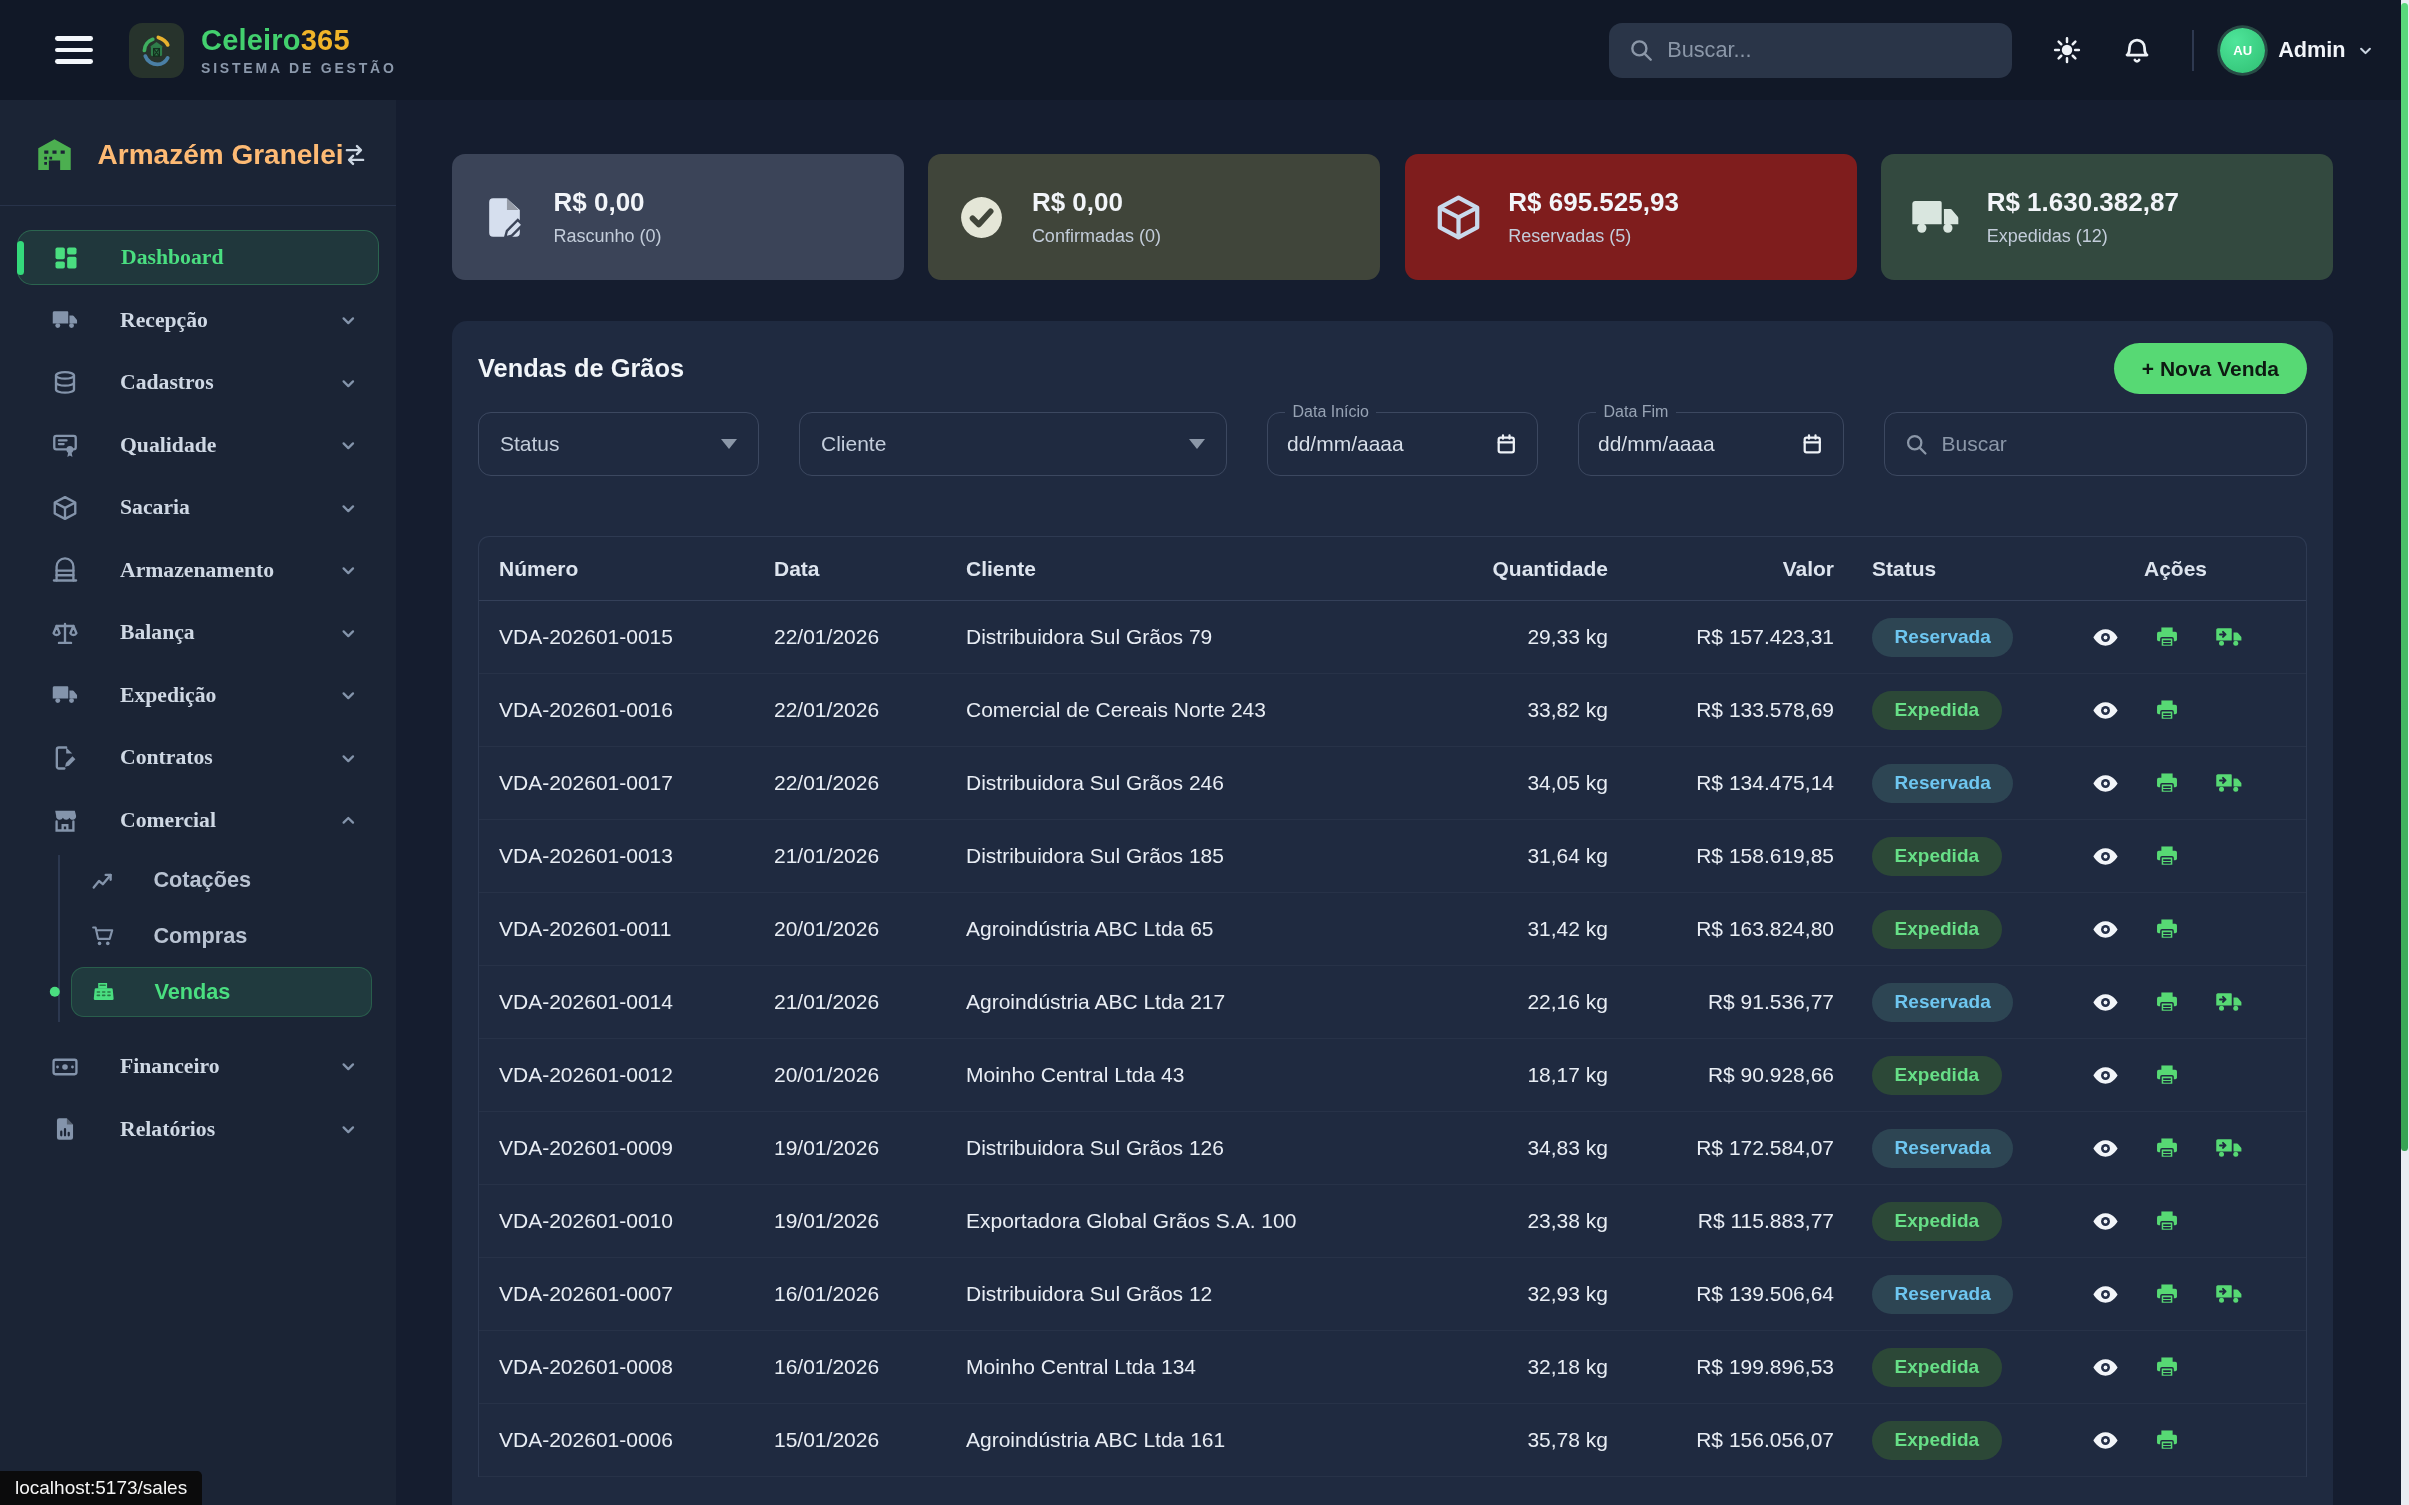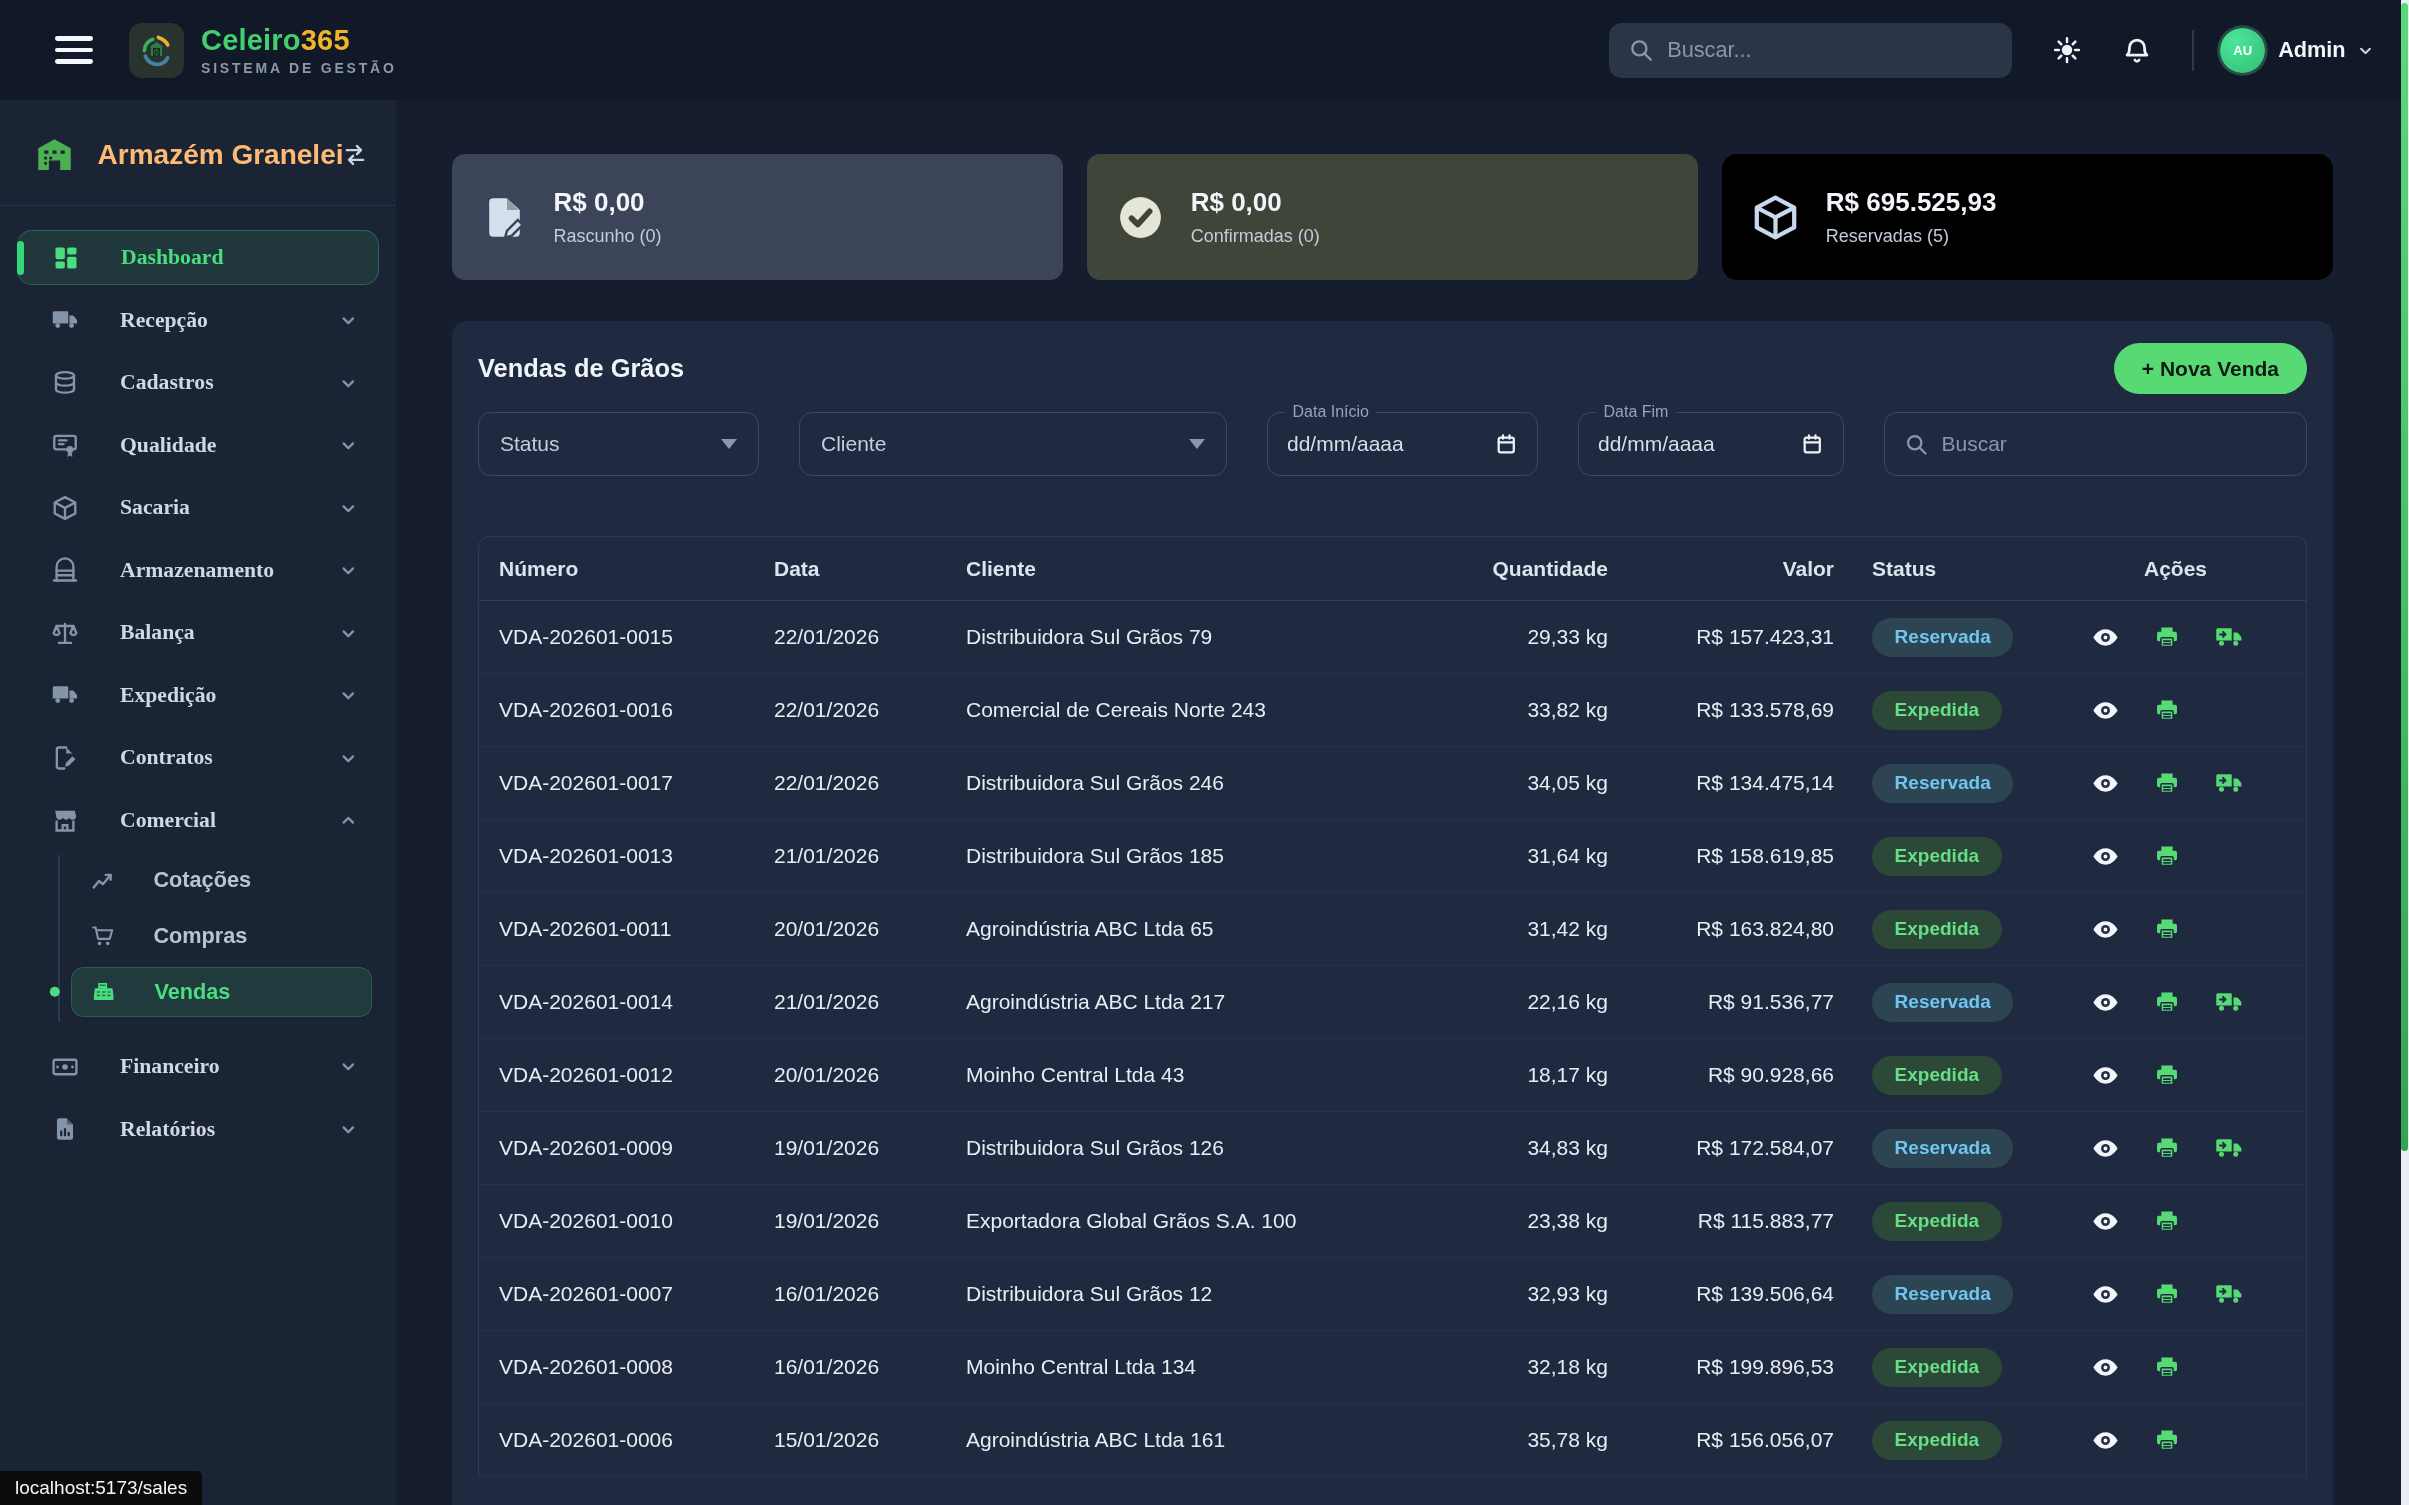--- a/index.html
+++ b/index.html
@@ -438,27 +438,36 @@
       </div>
       <div class="card" style="background: rgb(64, 69, 58);">
         <svg class="ic card-ic" width="51" height="51" style="color:#e4e6d7" viewBox="0 0 54 54">
             <use href="#i-checkcircle"></use>
           </svg>
         <div>
           <div class="card-val">R$ 0,00</div>
           <div class="card-lbl">Confirmadas (0)</div>
         </div>
       </div>
-      <div class="card" style="background: #000000; border-radius: 15px;">
+      <div class="card" style="background: #7f1d1d;">
         <svg class="ic card-ic" width="51" height="51" style="color:#c9d9ec" viewBox="0 0 54 54">
             <use href="#i-package"></use>
           </svg>
         <div>
           <div class="card-val">R$ 695.525,93</div>
           <div class="card-lbl">Reservadas (5)</div>
+        </div>
+      </div>
+      <div class="card" style="background: rgb(51, 73, 63);">
+        <svg class="ic card-ic" width="53" height="53" style="color:#d9e6df" viewBox="0 0 56 56">
+            <use href="#i-truck"></use>
+          </svg>
+        <div>
+          <div class="card-val">R$ 1.630.382,87</div>
+          <div class="card-lbl">Expedidas (12)</div>
         </div>
       </div>
     </div>
 
     <section class="panel">
       <div class="panel-head">
         <h2 class="panel-title">Vendas de Grãos</h2>
         <button class="btn-new">+ Nova Venda</button>
       </div>
 

